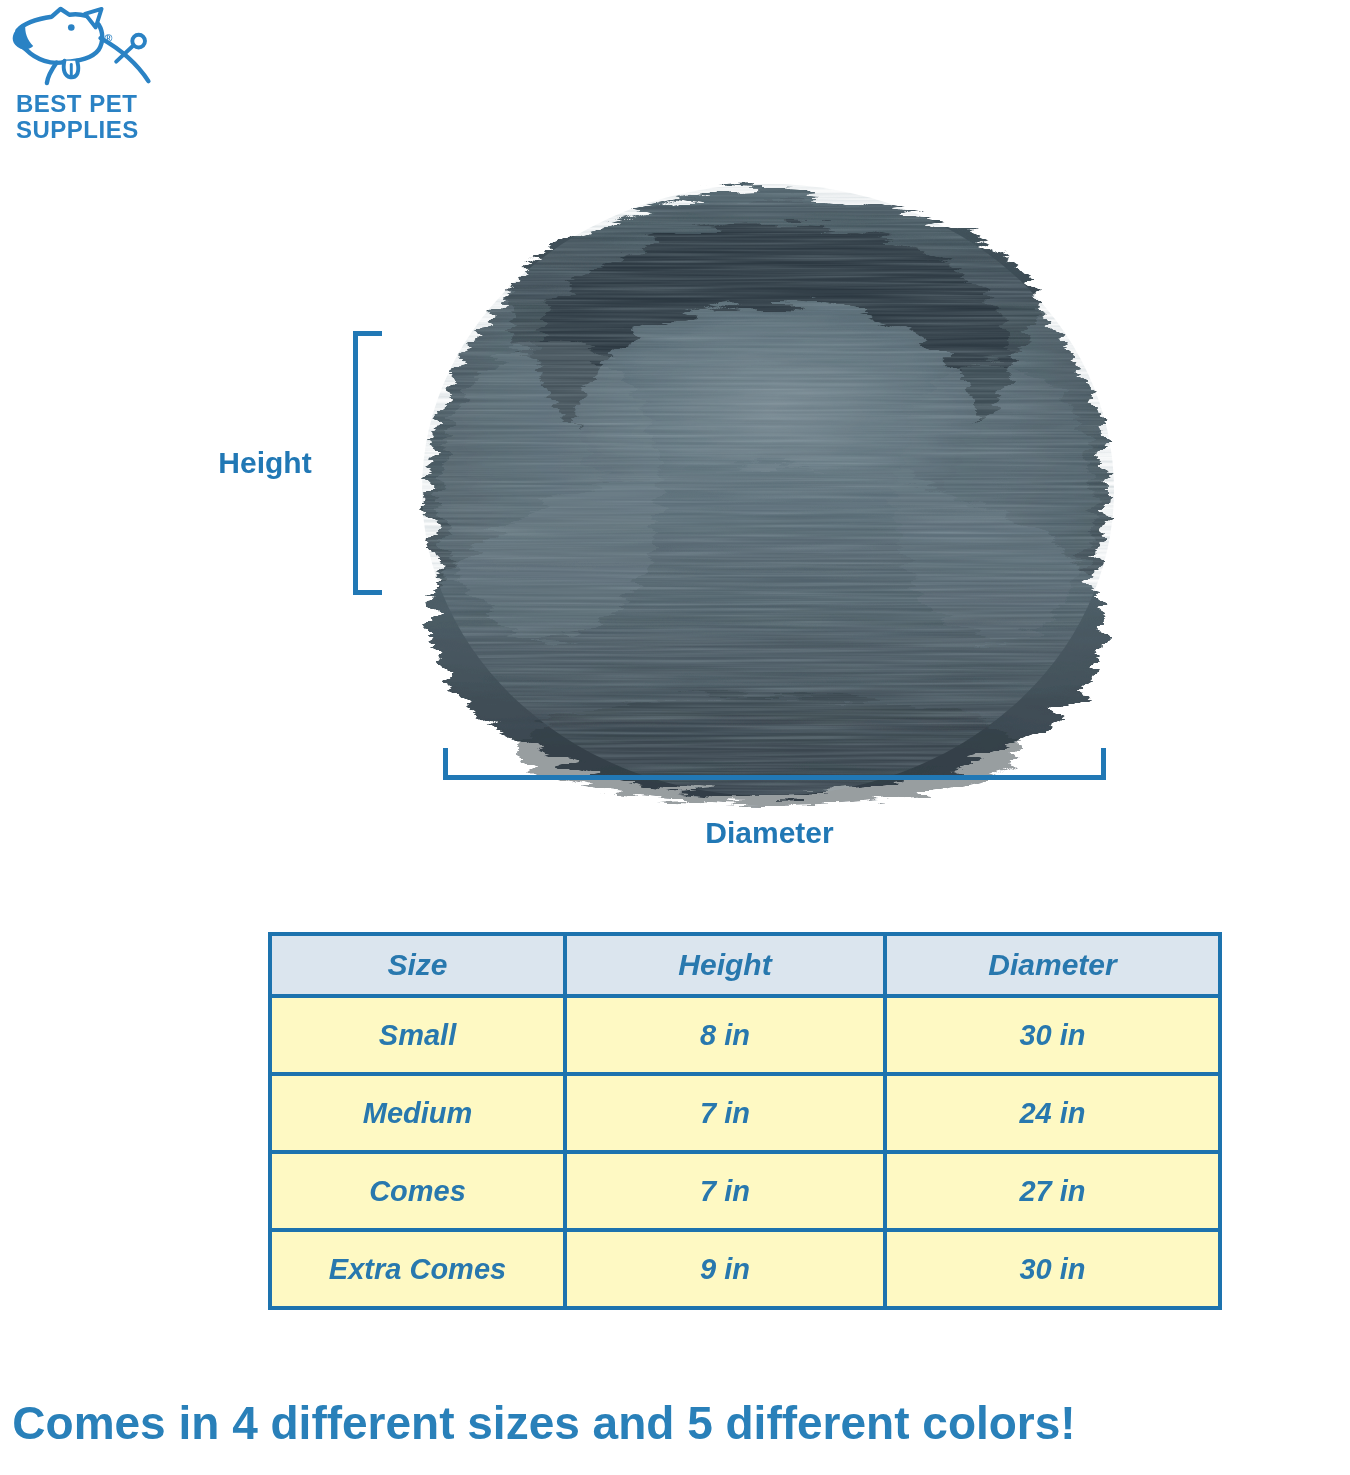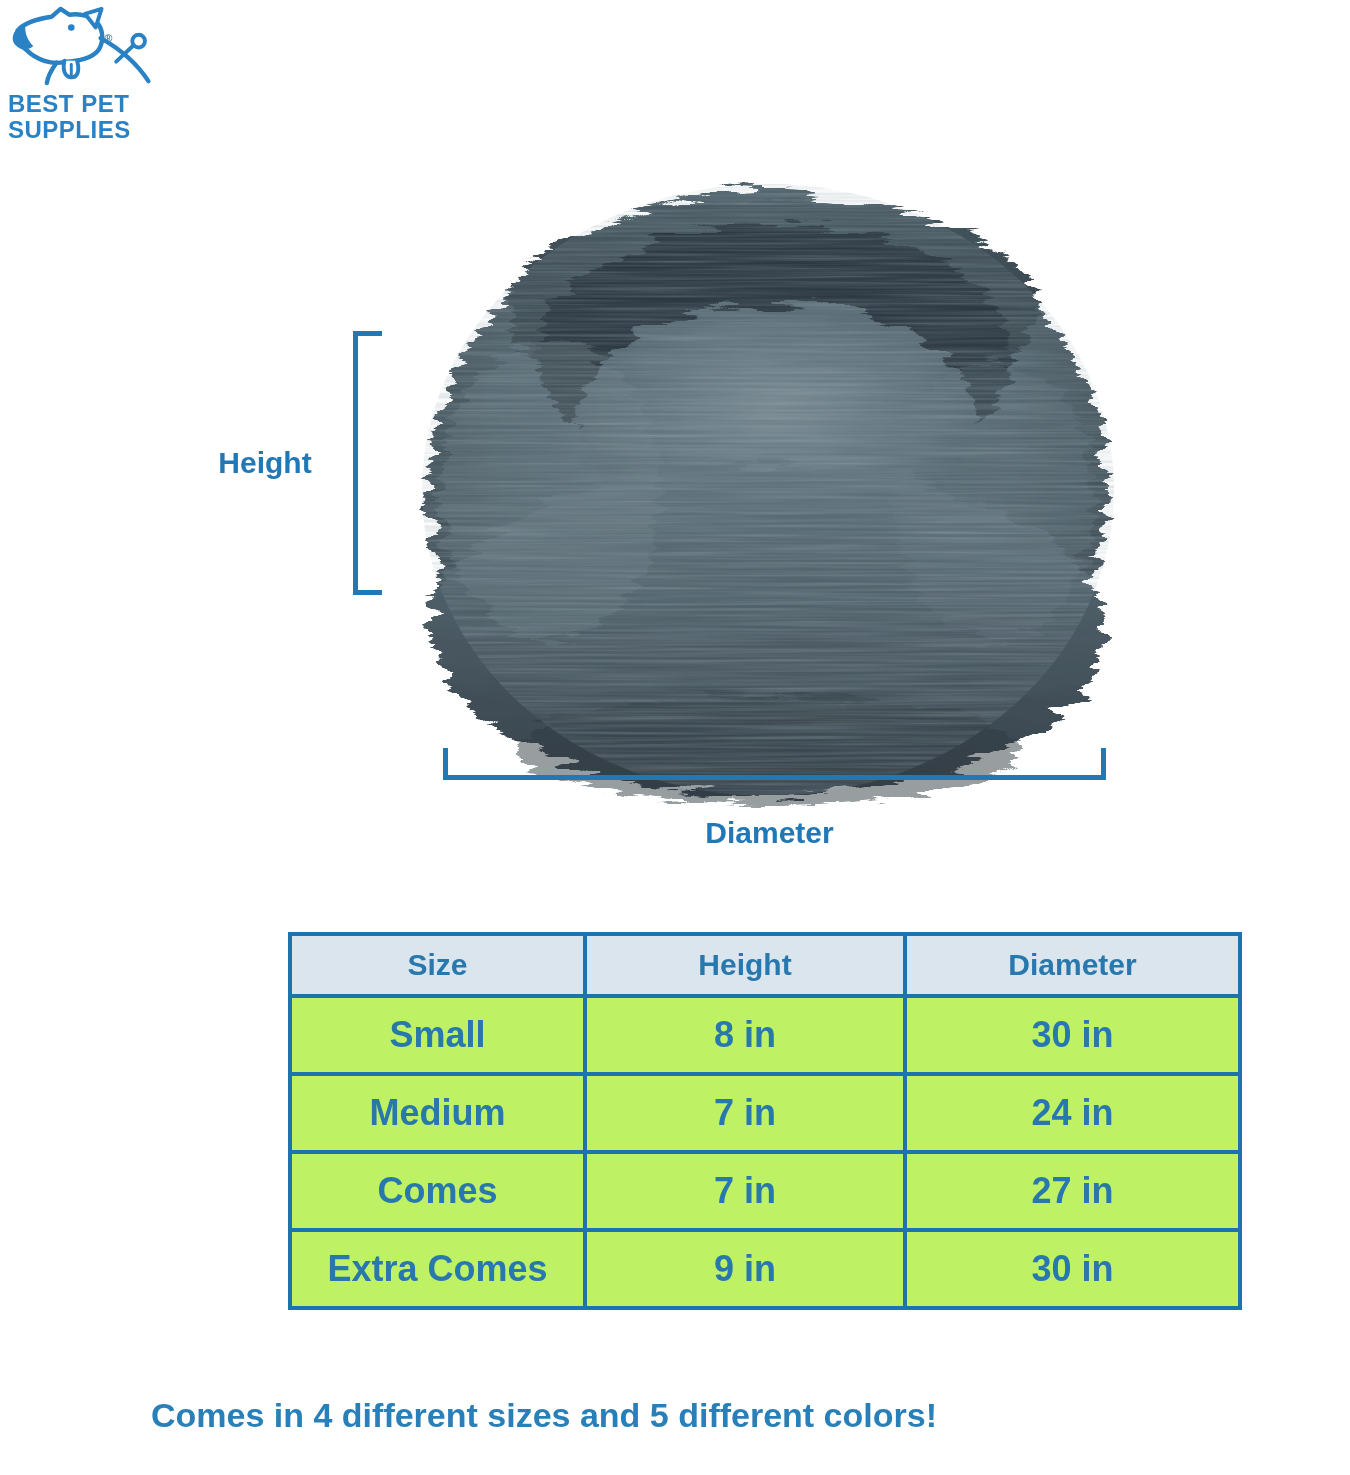--- a/index.html
+++ b/index.html
@@ -13,21 +13,21 @@
   .abs { position:absolute; }
 
   
   .logo-block { left:8px; top:5px; width:170px; }
   .logo-text {
     color:var(--brand);
     font-weight:800;
     font-size:24px;
     line-height:26px;
     letter-spacing:0.5px;
-    margin-left:0;
+    margin-left:8px;
   }
 
   
   .measure-label {
     color:var(--accent);
     font-weight:800;
     font-size:30px;
     text-align:center;
   }
   .height-label { left:190px; top:446px; width:150px; }
@@ -44,51 +44,51 @@
     border-left:5px solid var(--accent);
     border-right:5px solid var(--accent);
     border-bottom:5px solid var(--accent);
   }
   .diameter-label { left:443px; top:816px; width:653px; }
 
   
   .bed-svg { left:400px; top:160px; }
 
   
-  .size-table-wrap { left:288px; top:932px; }
+  .size-table-wrap { left:268px; top:932px;font-style:italic; }
   table.size-table {
     border-collapse:collapse;
     table-layout:fixed;
     width:950px;
   }
   table.size-table th, table.size-table td {
     border:4px solid var(--table-border);
     text-align:center;
     vertical-align:middle;
     color:var(--table-text);
     font-weight:800;
   }
   table.size-table th {
     background:var(--table-header-bg);
     height:56px;
     font-size:30px;
   }
   table.size-table td {
-    background:#bef264;
+    background:#fef9c3;
     height:72px;
-    font-size:36px;
+    font-size:29px;
   }
 
   
   .headline {
     left:0; top:1396px; width:1088px;
     text-align:center;
     color:var(--headline);
     font-weight:800;
-    font-size:34px;
+    font-size:46px;
   }
 </style>
 </head>
 <body>
 
 <div class="abs logo-block">
   <svg width="150" height="82" viewBox="0 0 152 84">
     <g fill="none" stroke="var(--brand)" stroke-width="4.5" stroke-linejoin="round" stroke-linecap="round">
 
       <path d="M 9 26 C 16 18 30 14 44 12 L 53 4 L 62 10 C 74 8 86 12 92 20 C 97 28 97 38 92 46 C 86 54 72 58 58 58 C 44 62 28 56 18 46 C 12 42 6 34 9 26 Z" fill="#ffffff"></path>

